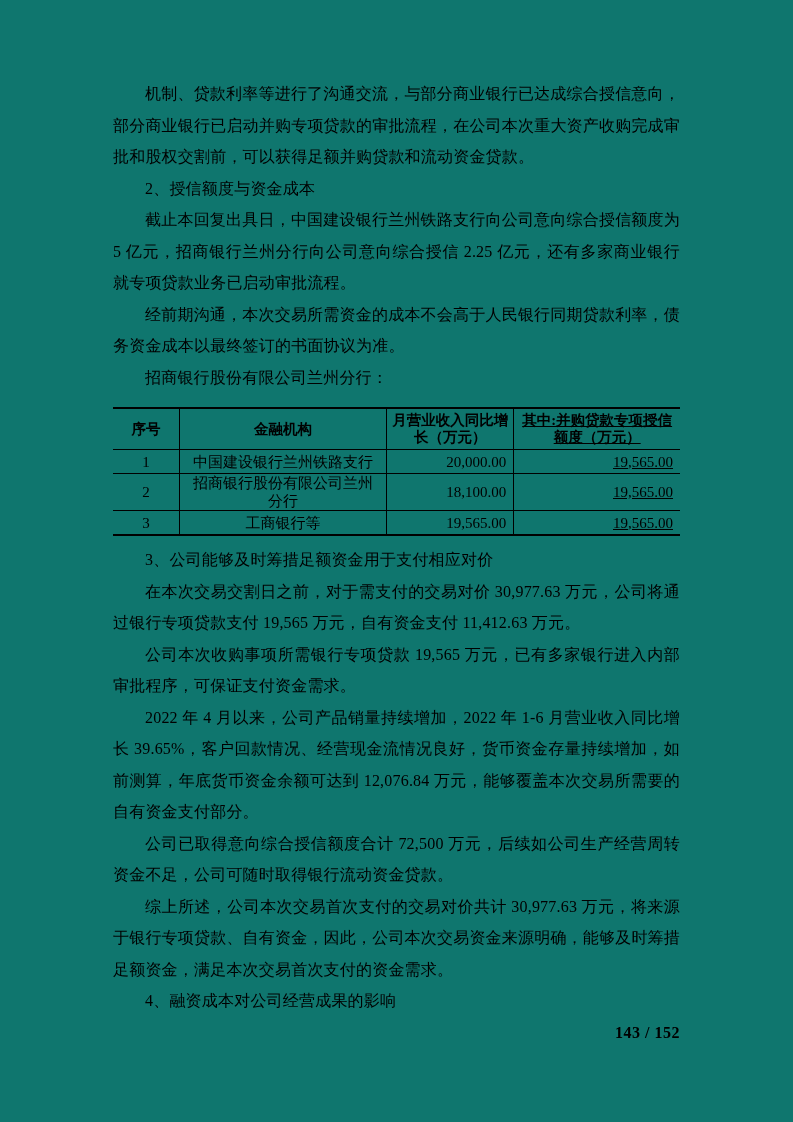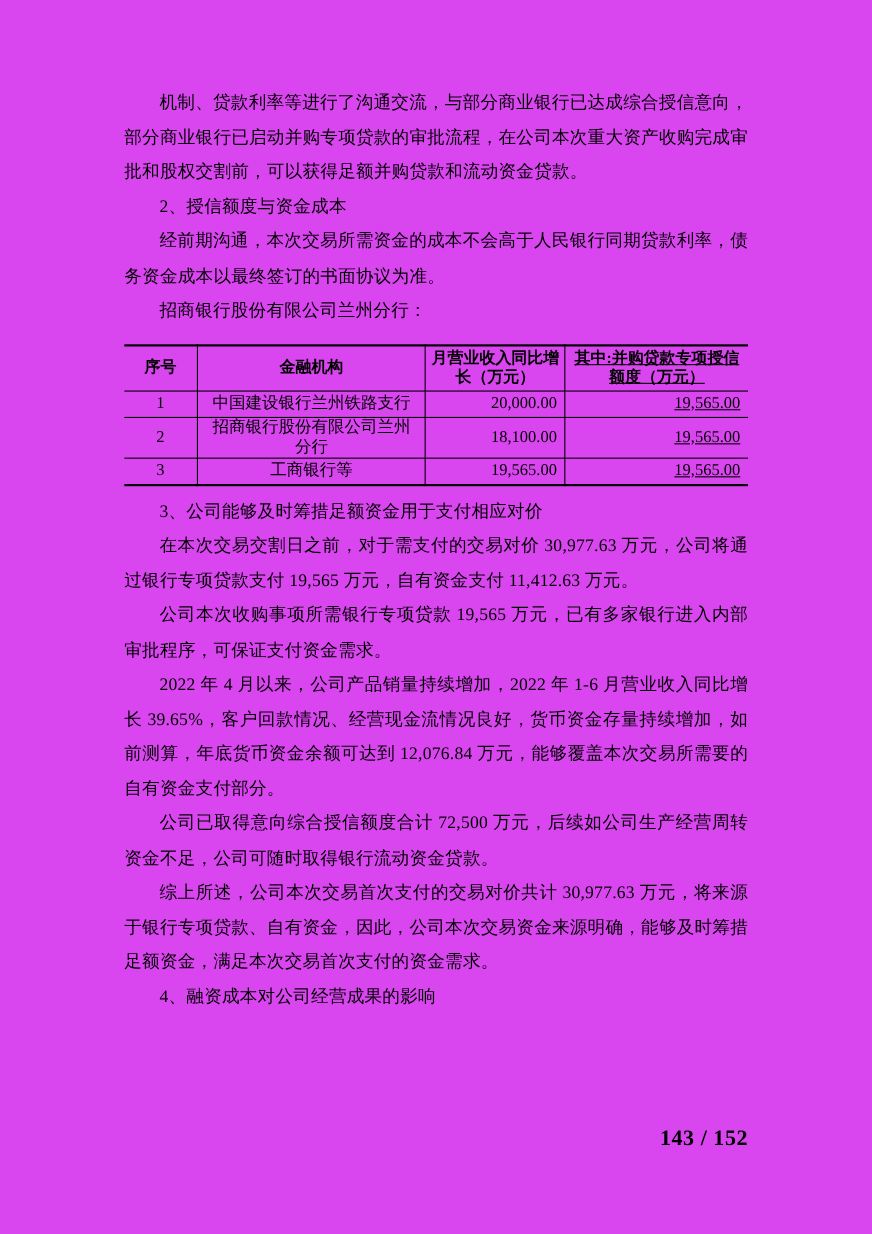--- a/index.html
+++ b/index.html
@@ -4,21 +4,21 @@
 <style>
   html, body {
     margin: 0;
     padding: 0;
     background: #ffffff;
   }
   .page {
     position: relative;
     width: 793px;
     height: 1122px;
-    background: #d946ef;
+    background: #0f766e;
     font-family: "Liberation Serif", "DejaVu Serif", serif;
     color: #000000;
     overflow: hidden;
   }
   .content {
     position: absolute;
     left: 113px;
     top: 78px;
     width: 567px;
   }
@@ -66,33 +66,34 @@
   .col-idx  { width: 11.7%; }
   .col-name { width: 36.6%; }
   .col-amt1 { width: 22.4%; }
   .col-amt2 { width: 29.3%; }
   .footer {
     position: absolute;
     top: 1024px;
     left: 113px;
     width: 567px;
     text-align: right;
-    font-size: 20px;
+    font-size: 16px;
     font-weight: bold;
     letter-spacing: 0.5px;
   }
 </style>
 </head>
 <body>
 
 <div class="page">
   <div class="content">
 
     <p class="para">机制、贷款利率等进行了沟通交流，与部分商业银行已达成综合授信意向，部分商业银行已启动并购专项贷款的审批流程，在公司本次重大资产收购完成审批和股权交割前，可以获得足额并购贷款和流动资金贷款。</p>
     <p class="para">2、授信额度与资金成本</p>
+    <p class="para">截止本回复出具日，中国建设银行兰州铁路支行向公司意向综合授信额度为 5 亿元，招商银行兰州分行向公司意向综合授信 2.25 亿元，还有多家商业银行就专项贷款业务已启动审批流程。</p>
     <p class="para">经前期沟通，本次交易所需资金的成本不会高于人民银行同期贷款利率，债务资金成本以最终签订的书面协议为准。</p>
     <p class="para">招商银行股份有限公司兰州分行：</p>
 
     <table class="credit">
       <colgroup>
         <col class="col-idx">
         <col class="col-name">
         <col class="col-amt1">
         <col class="col-amt2">
       </colgroup>

